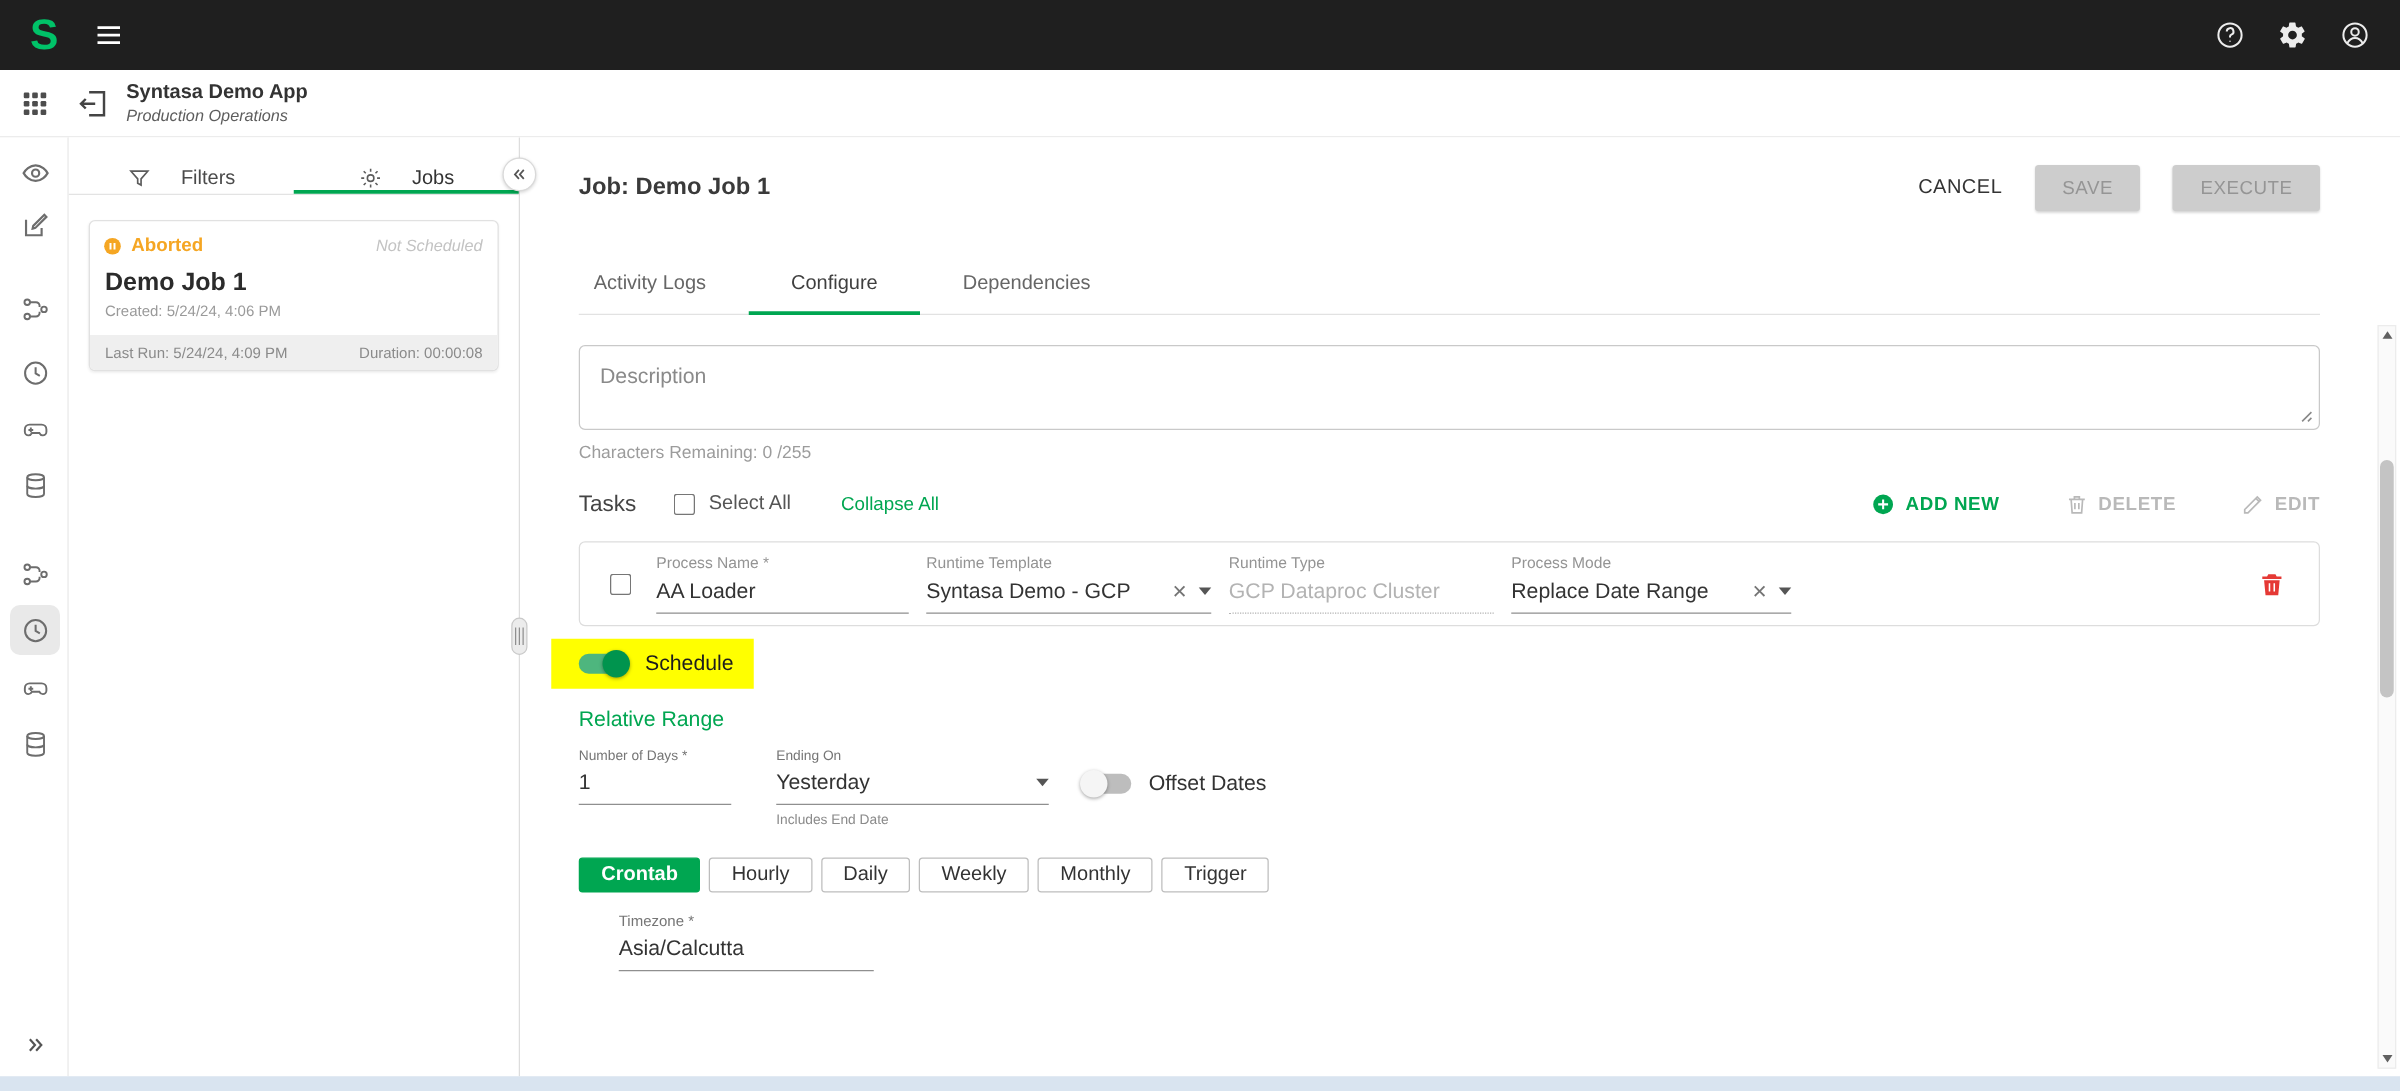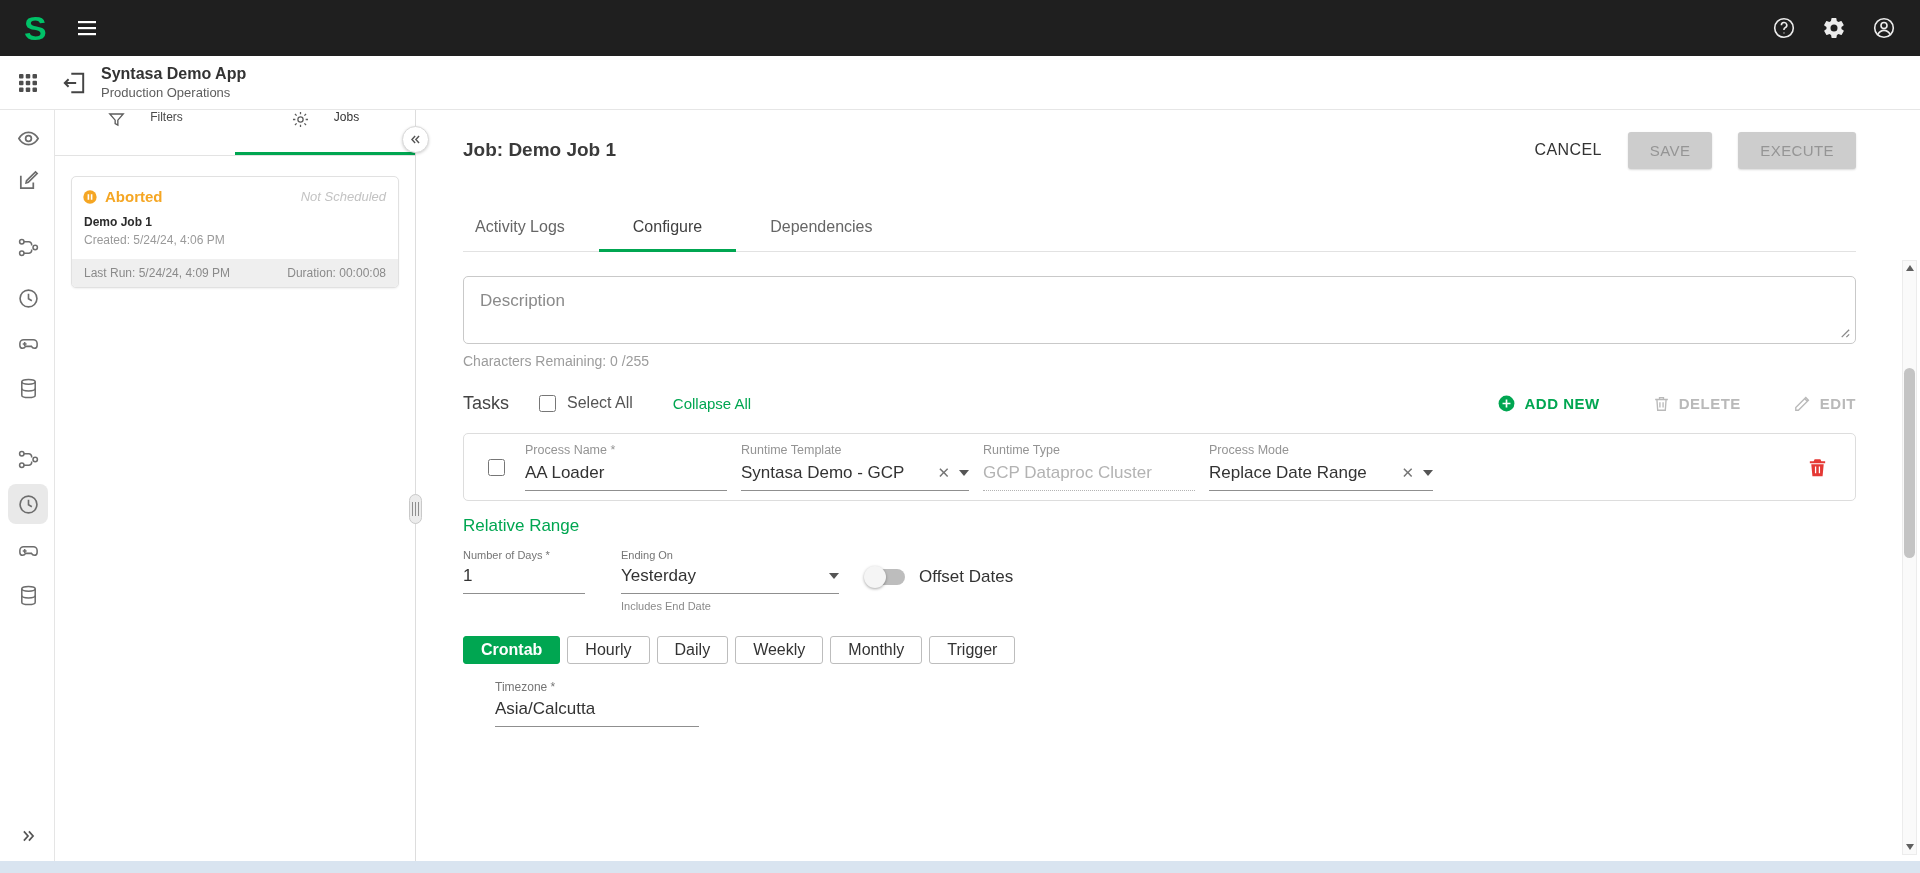--- a/index.html
+++ b/index.html
@@ -17,49 +17,49 @@
   .top-icon svg { width:24px; height:24px; }
 
   
   .app-header { height:54px; display:flex; align-items:center; border-bottom:1px solid #e6e6e6; background:#fff; }
   .grid-col { width:55px; display:flex; justify-content:center; color:#4d4d4d; }
   .grid-col svg { width:24px; height:24px; }
   .exit-ic { color:#444; margin:0 14px 0 6px; }
   .exit-ic svg { width:26px; height:26px; }
   .app-titles { display:flex; flex-direction:column; gap:2px; }
   .app-title { font-size:16px; font-weight:bold; color:#333; }
-  .app-subtitle { font-size:13px; color:#5d5d5d; }
+  .app-subtitle { font-size:13px; color:#5d5d5d;font-style:italic; }
 
   
   .page-body { display:flex; height:751px; position:relative; background:#fff; }
 
   
   .rail { width:55px; border-right:1px solid #e5e5e5; position:relative; flex:0 0 55px; }
   .rail-icon { position:absolute; left:8px; width:40px; height:40px; display:flex; align-items:center; justify-content:center; color:#6d6d6d; cursor:pointer; }
   .rail-icon svg { width:23px; height:23px; }
   .rail-icon.active { background:#e9e9e9; border-radius:8px; }
   .rail-bottom { position:absolute; left:8px; bottom:8px; width:40px; height:34px; display:flex; align-items:center; justify-content:center; color:#555; cursor:pointer; }
 
   
   .left-panel { width:361px; flex:0 0 361px; border-right:1px solid #ddd; position:relative; background:#fff; }
   .panel-tabs { display:flex; height:46px; border-bottom:1px solid #e3e3e3; }
-  .panel-tab { flex:1; display:flex; align-items:flex-start; justify-content:center; gap:24px; font-size:12px; color:#4a4a4a; cursor:pointer; border-bottom:3px solid transparent; }
+  .panel-tab { flex:1; display:flex; align-items:flex-end; justify-content:center; gap:24px; font-size:16px; color:#4a4a4a; cursor:pointer; border-bottom:3px solid transparent; }
   .panel-tab svg { width:19px; height:19px; color:#5c5c5c; }
   .panel-tab.active { border-bottom-color:#00A651; color:#333; }
   .collapse-btn { position:absolute; right:-14px; top:16px; width:27px; height:27px; border-radius:50%; background:#fff; border:1px solid #d9d9d9; box-shadow:0 1px 3px rgba(0,0,0,.18); display:flex; align-items:center; justify-content:center; color:#555; cursor:pointer; z-index:6; }
   .drag-handle { position:absolute; right:-7px; top:384px; width:13px; height:30px; border-radius:7px; background:#ececec; border:1px solid #c9c9c9; display:flex; align-items:center; justify-content:center; gap:2px; z-index:6; cursor:col-resize; }
   .drag-handle i { display:block; width:1px; height:14px; background:#8f8f8f; }
 
   
   .job-card { margin:20px 16px; border:1px solid #e1e1e1; border-radius:5px; overflow:hidden; background:#fff; box-shadow:0 1px 2px rgba(0,0,0,.06); cursor:pointer; }
   .job-card-top { display:flex; align-items:center; padding:11px 12px 4px 10px; }
   .pause-badge svg { width:16px; height:16px; }
   .job-status { color:#F5A623; font-size:15px; font-weight:bold; margin-left:7px; }
   .job-note { margin-left:auto; font-size:13px; font-style:italic; color:#c3c3c3; }
-  .job-title { font-size:12px; font-weight:bold; color:#2b2b2b; padding:6px 12px 2px; }
+  .job-title { font-size:20px; font-weight:bold; color:#2b2b2b; padding:6px 12px 2px; }
   .job-created { font-size:12px; color:#9a9a9a; padding:2px 12px 12px; }
   .job-card-footer { background:#efefef; display:flex; justify-content:space-between; padding:7px 12px; font-size:12px; color:#8a8a8a; }
 
   
   .main { flex:1; position:relative; background:#fff; padding:0 64px 0 47px; overflow:hidden; }
   .main-header { padding-top:20px; display:flex; align-items:center; height:60px; }
   .job-view-title { font-size:19px; font-weight:bold; color:#3a3a3a; }
   .header-actions { margin-left:auto; display:flex; align-items:center; gap:26px; }
   .cancel-btn { background:none; border:none; font-family:inherit; font-size:16px; font-weight:500; color:#333; letter-spacing:.4px; cursor:pointer; }
   .gray-btn { border:none; font-family:inherit; background:#cdcdcd; color:#959595; font-size:15px; font-weight:500; letter-spacing:.4px; padding:10px 22px; border-radius:3px; box-shadow:0 1px 2px rgba(0,0,0,.15); cursor:default; }
@@ -423,20 +423,29 @@
           </div>
         </div>
         <span class="row-trash">
           <svg viewBox="0 0 24 24">
               <path fill="#E53935" d="M9 3.5h6l1 2h4v2H4v-2h4zM5.5 8.5h13L17.3 21H6.7z"></path>
               <path d="M10 11v7M14 11v7" stroke="#fff" stroke-width="1.3"></path>
             </svg>
         </span>
       </div>
 
+      <div class="schedule-wrap">
+        <span class="schedule-hl">
+          <span class="toggle on">
+              <span class="track"></span>
+              <span class="thumb"></span>
+            </span>
+          <span class="schedule-text">Schedule</span>
+        </span>
+      </div>
 
       <div class="range-title">Relative Range</div>
 
       <div class="range-row">
         <div class="mini-field w-days">
           <span class="mini-label">Number of Days *</span>
           <div class="mini-value-row">
               <span class="val">1</span>
             </div>
         </div>

